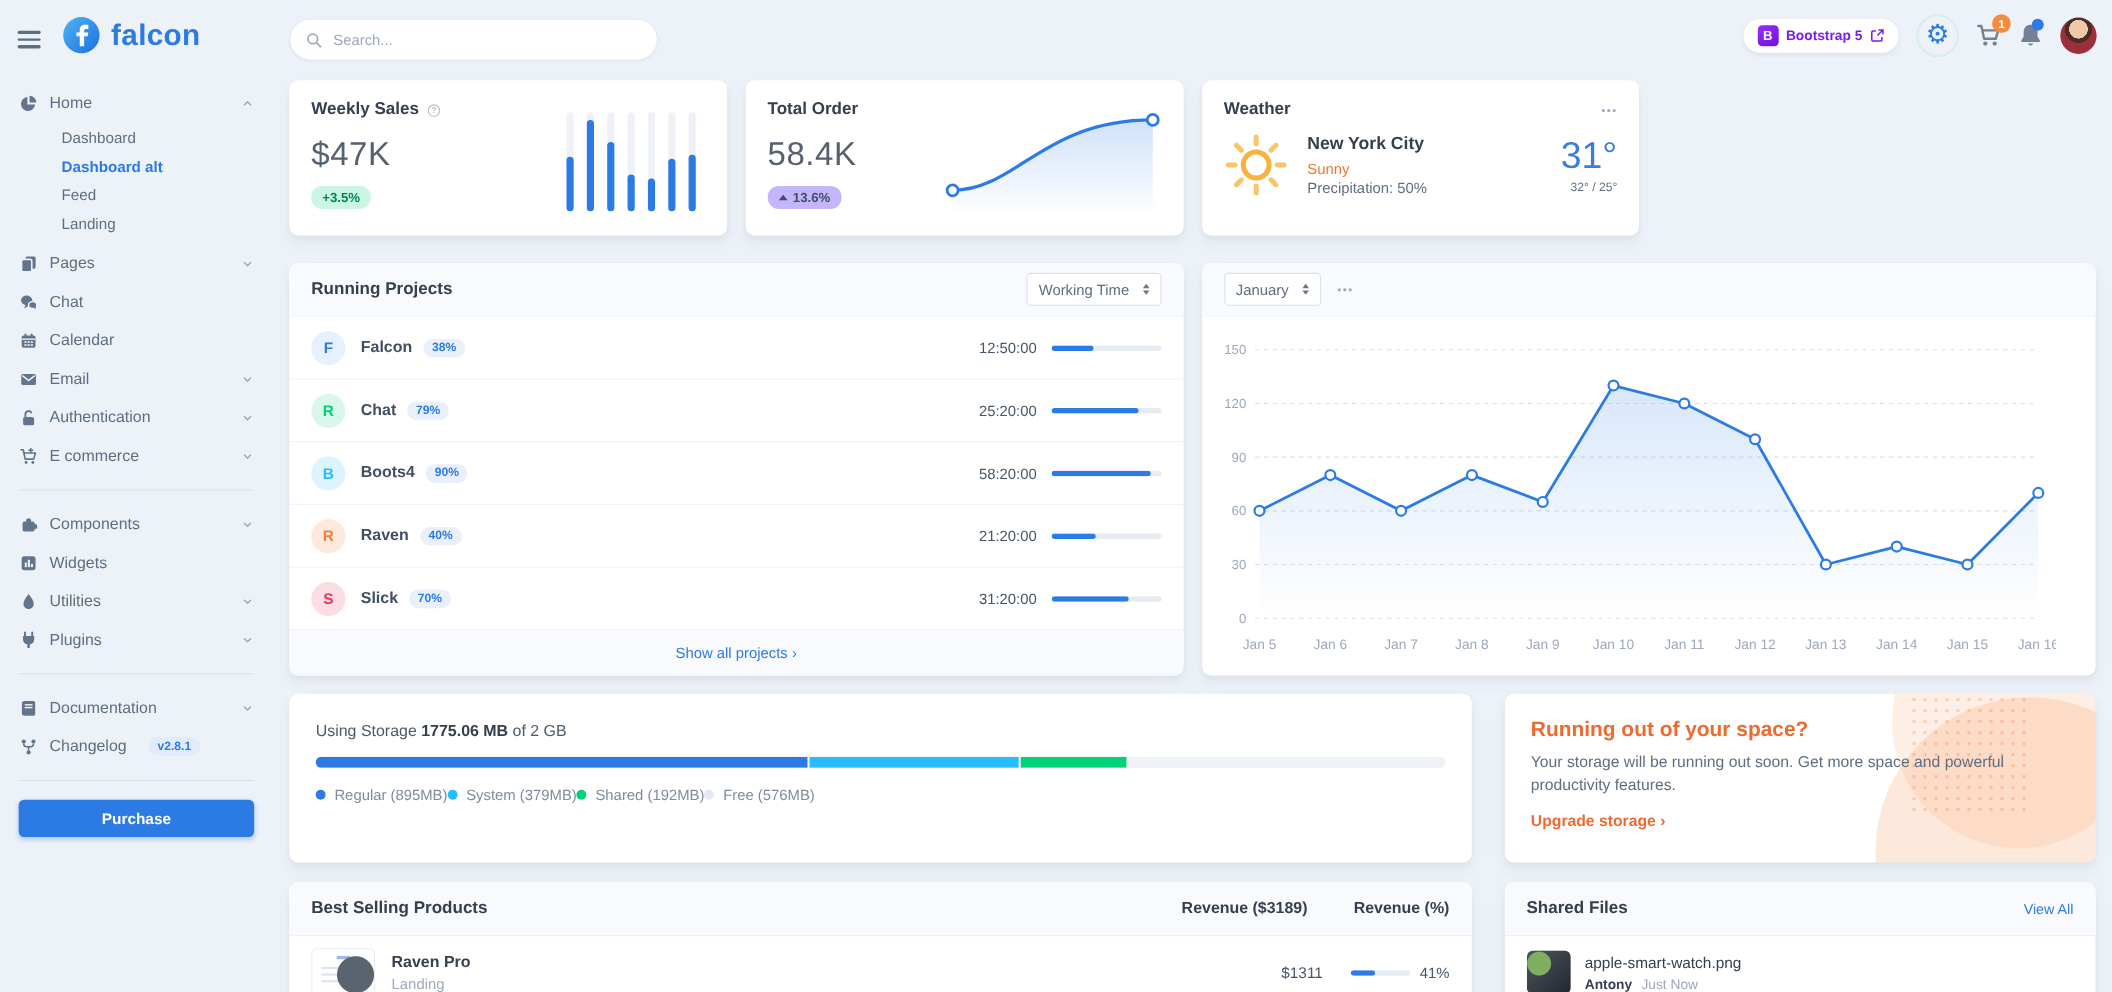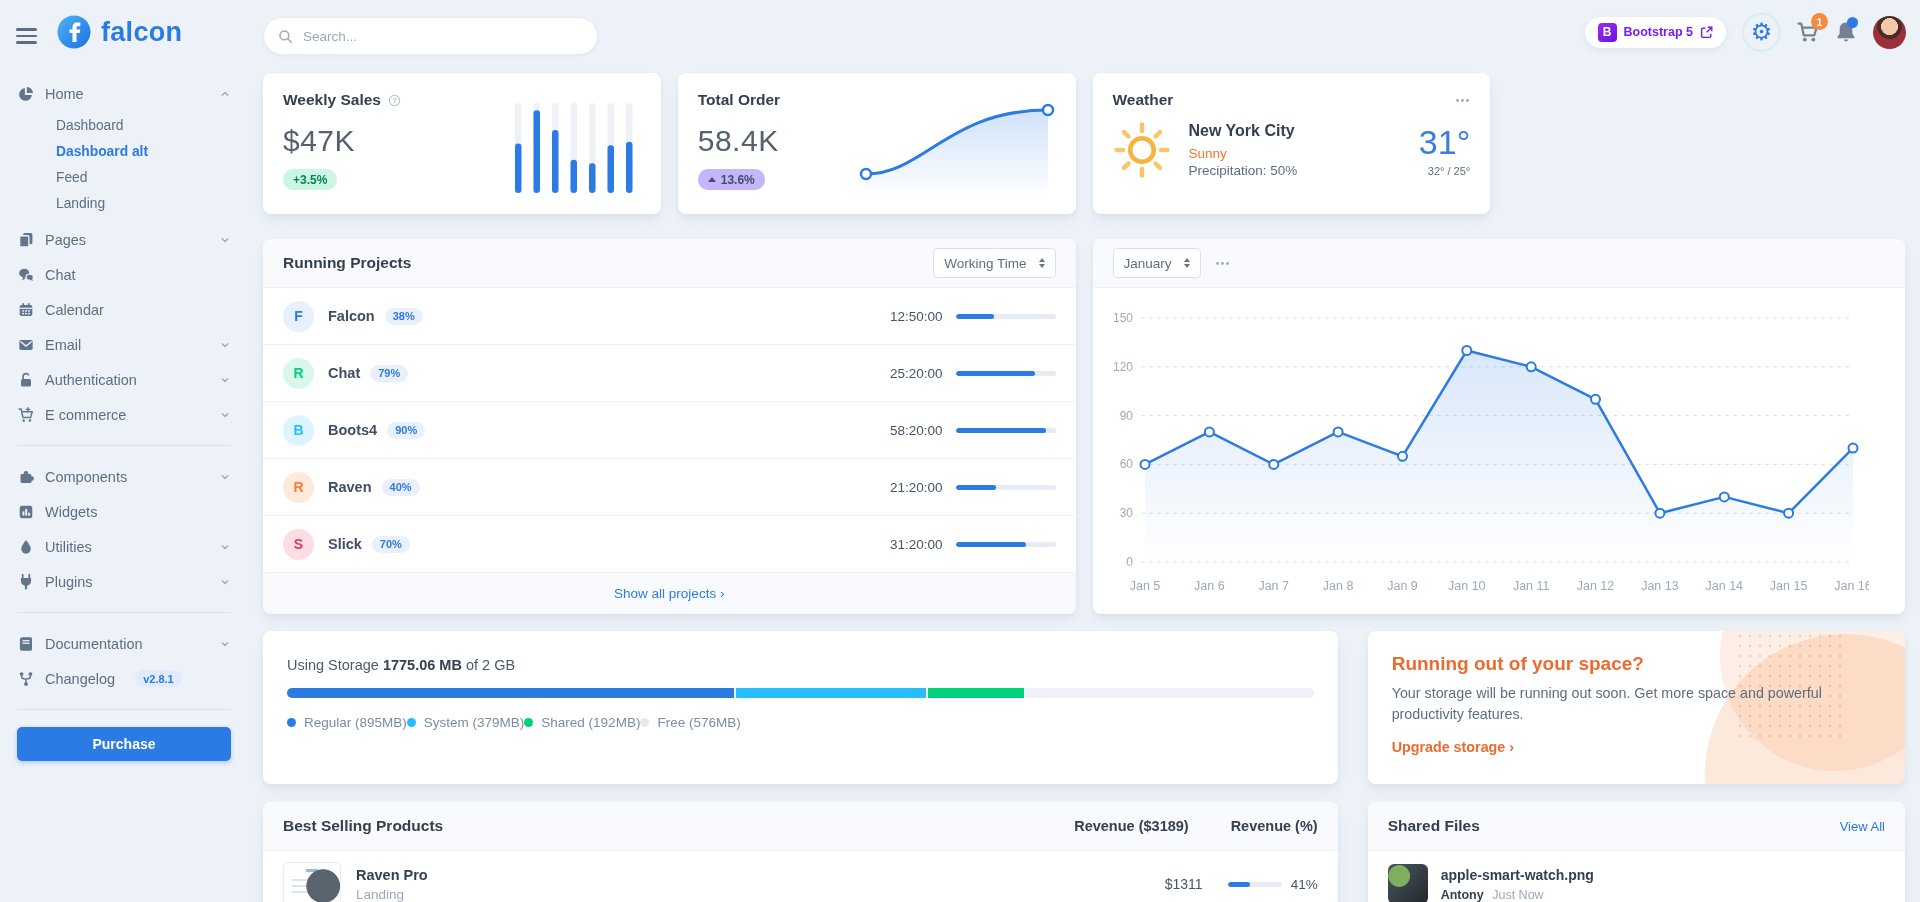--- a/index.html
+++ b/index.html
@@ -129,21 +129,21 @@
   .prod-cat{font-size:13.5px;color:#9da9bb;margin-top:4px}
   .prod-rev{width:165px;text-align:right;font-size:14px;color:#465668}
   .prod-pct{width:115px;display:flex;align-items:center;justify-content:flex-end;gap:9px}
   .mini-bar{width:54px;height:5px;border-radius:3px;background:#e7ecf3;overflow:hidden}
   .mini-fill{height:100%;background:#2c7be5;border-radius:3px}
   .pct-txt{font-size:13.5px;color:#465668}
 
   .sf-row{display:flex;align-items:center;padding:13px 20px}
   .sf-thumb{width:40px;height:40px;border-radius:6px;background:radial-gradient(circle at 28% 30%,#7fae5e 0 26%,transparent 28%),linear-gradient(135deg,#4c565f,#22272d)}
   .sf-info{margin-left:13px}
-  .sf-name{font-size:14px;font-weight:bold;color:#344050}
+  .sf-name{font-size:14px;font-weight:normal;color:#344050}
   .sf-sub{font-size:12.5px;margin-top:5px}
   .sf-user{font-weight:bold;color:#344050}
   .sf-time{color:#9da9bb;margin-left:5px}
 </style>
 </head>
 <body>
 
 <header class="topbar">
   <div class="hamburger">
       <span></span>

